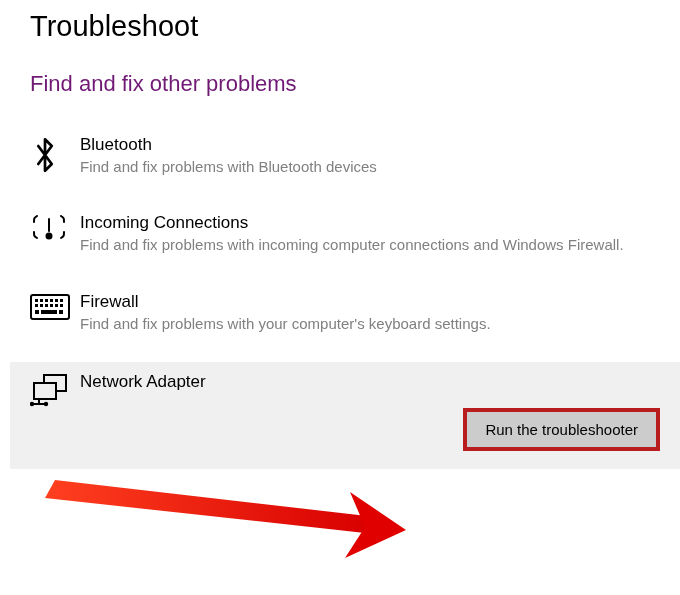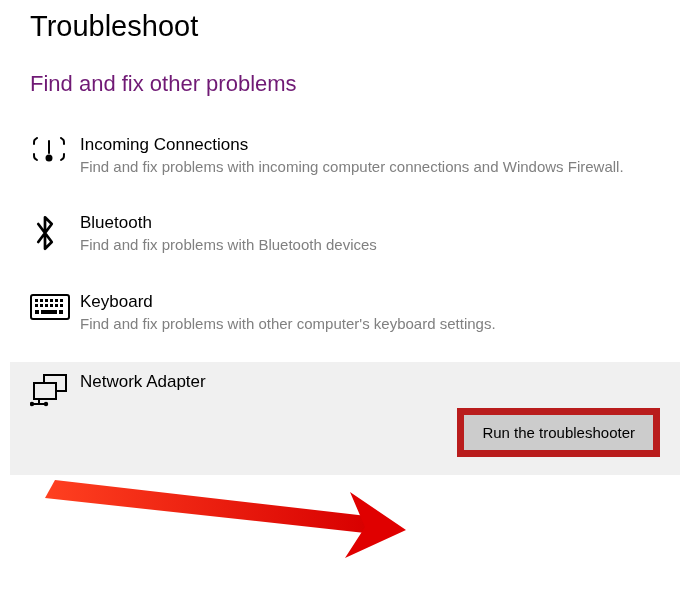--- a/index.html
+++ b/index.html
@@ -62,21 +62,21 @@
     color: #808080;
     line-height: 1.35;
   }
   .button-row {
     display: flex;
     justify-content: flex-end;
     padding-top: 14px;
   }
   .run-button {
     background: #cccccc;
-    border: 7px solid #b91c1c;
+    border: 4px solid #b91c1c;
     color: #000;
     font-family: inherit;
     font-size: 15px;
     padding: 9px 18px;
     cursor: pointer;
   }
   .arrow-annotation {
     position: absolute;
     pointer-events: none;
   }
@@ -84,49 +84,49 @@
 </head>
 <body>
 
 <div class="page">
   <h1 class="page-title">Troubleshoot</h1>
   <h2 class="section-title">Find and fix other problems</h2>
 
   <div class="item">
     <div class="icon-col">
       <span>
+        <svg width="30" height="36" viewBox="0 0 24 32">
+          <path d="M6 8 L18 24 L12 30 L12 2 L18 8 L6 24" fill="none" stroke="#000" stroke-width="2.4" stroke-linejoin="round" stroke-linecap="round"></path>
+        </svg>
+      </span>
+    </div>
+    <div class="text-col">
+      <div class="label">Bluetooth</div>
+      <div class="desc">Find and fix problems with Bluetooth devices</div>
+    </div>
+  </div>
+
+  <div class="item">
+    <div class="icon-col">
+      <span>
         <svg width="38" height="30" viewBox="0 0 38 30">
           <g stroke="#000" stroke-width="2" fill="none" stroke-linecap="round">
             <path d="M4 7 C 4 3, 4 3, 7 1"></path>
             <path d="M4 17 C 4 21, 4 21, 7 23"></path>
             <path d="M34 7 C 34 3, 34 3, 31 1"></path>
             <path d="M34 17 C 34 21, 34 21, 31 23"></path>
             <line x1="19" y1="4" x2="19" y2="16"></line>
             <circle cx="19" cy="21" r="2.5" fill="#000"></circle>
           </g>
         </svg>
       </span>
     </div>
     <div class="text-col">
       <div class="label">Incoming Connections</div>
       <div class="desc">Find and fix problems with incoming computer connections and Windows Firewall.</div>
-    </div>
-  </div>
-
-  <div class="item">
-    <div class="icon-col">
-      <span>
-        <svg width="30" height="36" viewBox="0 0 24 32">
-          <path d="M6 8 L18 24 L12 30 L12 2 L18 8 L6 24" fill="none" stroke="#000" stroke-width="2.4" stroke-linejoin="round" stroke-linecap="round"></path>
-        </svg>
-      </span>
-    </div>
-    <div class="text-col">
-      <div class="label">Bluetooth</div>
-      <div class="desc">Find and fix problems with Bluetooth devices</div>
     </div>
   </div>
 
   <div class="item">
     <div class="icon-col">
       <span>
         <svg width="40" height="26" viewBox="0 0 40 26">
           <rect x="1" y="1" width="38" height="24" rx="2" fill="none" stroke="#000" stroke-width="2"></rect>
           <g fill="#000">
             <rect x="5" y="5" width="3" height="3"></rect>
@@ -142,22 +142,22 @@
             <rect x="25" y="10" width="3" height="3"></rect>
               <rect x="30" y="10" width="3" height="3"></rect>
             <rect x="5" y="16" width="4" height="4"></rect>
             <rect x="11" y="16" width="16" height="4"></rect>
             <rect x="29" y="16" width="4" height="4"></rect>
           </g>
         </svg>
       </span>
     </div>
     <div class="text-col">
-      <div class="label">Keyboard</div>
-      <div class="desc">Find and fix problems with other computer's keyboard settings.</div>
+      <div class="label">Firewall</div>
+      <div class="desc">Find and fix problems with your computer's keyboard settings.</div>
     </div>
   </div>
 
   <div class="item selected">
     <div class="icon-col">
       <span>
         <svg width="40" height="34" viewBox="0 0 40 34">
           <g fill="none" stroke="#000" stroke-width="2">
             <rect x="14" y="1" width="22" height="16"></rect>
             <rect x="4" y="9" width="22" height="16" fill="#f0f0f0"></rect>

